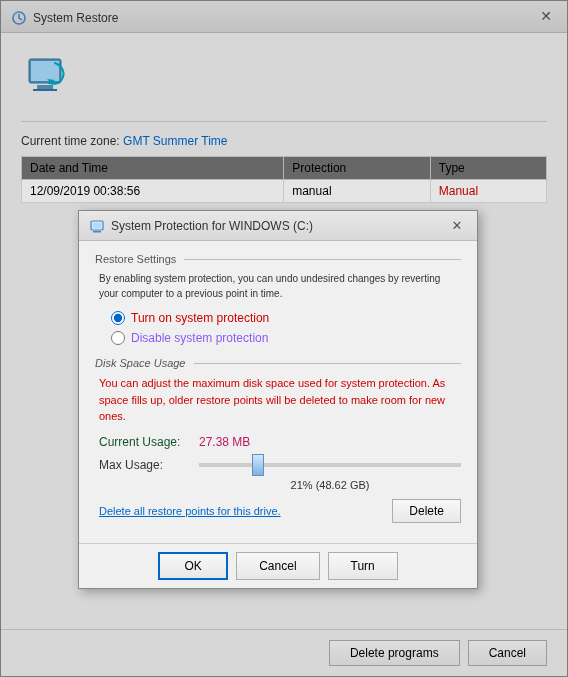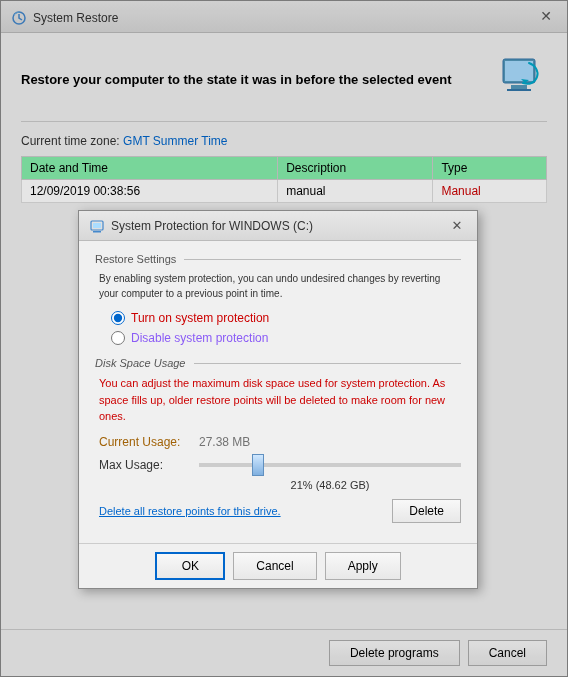--- a/index.html
+++ b/index.html
@@ -107,21 +107,21 @@
     }
 
     .restore-table {
       width: 100%;
       border-collapse: collapse;
       border: 1px solid #ccc;
       background: white;
     }
 
     .restore-table th {
-      background: #86efac;
+      background: #737373;
       border: 1px solid #ccc;
       padding: 4px 8px;
       text-align: left;
       font-weight: normal;
       font-size: 12px;
     }
 
     .restore-table td {
       border: 1px solid #ddd;
       padding: 4px 8px;
@@ -288,26 +288,26 @@
     .usage-row {
       display: flex;
       align-items: center;
       margin-bottom: 6px;
       padding-left: 4px;
     }
 
     .usage-label {
       width: 100px;
       font-size: 12px;
-      color: #a16207;
+      color: #14532d;
     }
 
     .usage-value {
       font-size: 12px;
-      color: #737373;
+      color: #be185d;
     }
 
     .slider-row {
       display: flex;
       align-items: center;
       margin-bottom: 4px;
       padding-left: 4px;
     }
 
     .slider-label {
@@ -422,21 +422,20 @@
         <polyline points="8,4 8,8 11,10" fill="none" stroke="#4488cc" stroke-width="1.5"></polyline>
         <path d="M3,5 Q5,2 8,2" fill="none" stroke="#66aadd" stroke-width="1" marker-end="url(#arr)"></path>
       </svg>
       <span class="title-bar-text">System Restore</span>
     </div>
     <button class="title-bar-close">✕</button>
   </div>
 
   <div class="main-content">
     <div class="main-header">
-      <span class="main-header-text">Restore your computer to the state it was in before the selected event</span>
 
       <svg class="header-icon" viewBox="0 0 52 52">
         <rect x="8" y="6" width="32" height="24" rx="2" fill="#5599bb" stroke="#3377aa" stroke-width="1"></rect>
         <rect x="10" y="8" width="28" height="20" fill="#aaddff"></rect>
         <rect x="16" y="32" width="16" height="4" fill="#5599bb"></rect>
         <rect x="12" y="36" width="24" height="2" fill="#3377aa"></rect>
         <path d="M34,10 C40,12 44,18 42,24 C40,30 34,32 28,30" fill="none" stroke="#00aacc" stroke-width="2" stroke-linecap="round"></path>
         <polygon points="26,26 30,30 34,27" fill="#00aacc"></polygon>
       </svg>
     </div>
@@ -445,21 +444,21 @@
 
     <div class="timezone-label">
       <span>Current time zone:</span>
       <span class="timezone-value">GMT Summer Time</span>
     </div>
 
     <table class="restore-table">
       <thead>
         <tr>
           <th>Date and Time</th>
-          <th>Description</th>
+          <th>Protection</th>
           <th>Type</th>
         </tr>
       </thead>
       <tbody>
         <tr>
           <td>12/09/2019 00:38:56</td>
           <td>manual</td>
           <td class="td-type">Manual</td>
         </tr>
       </tbody>
@@ -525,15 +524,15 @@
 
     <div class="delete-row">
       <span class="delete-link">Delete all restore points for this drive.</span>
       <button class="delete-btn">Delete</button>
     </div>
   </div>
 
   <div class="dialog-buttons">
     <button class="dialog-btn dialog-btn-ok">OK</button>
     <button class="dialog-btn">Cancel</button>
-    <button class="dialog-btn">Apply</button>
+    <button class="dialog-btn">Turn</button>
   </div>
 </div>
 
 </body></html>

